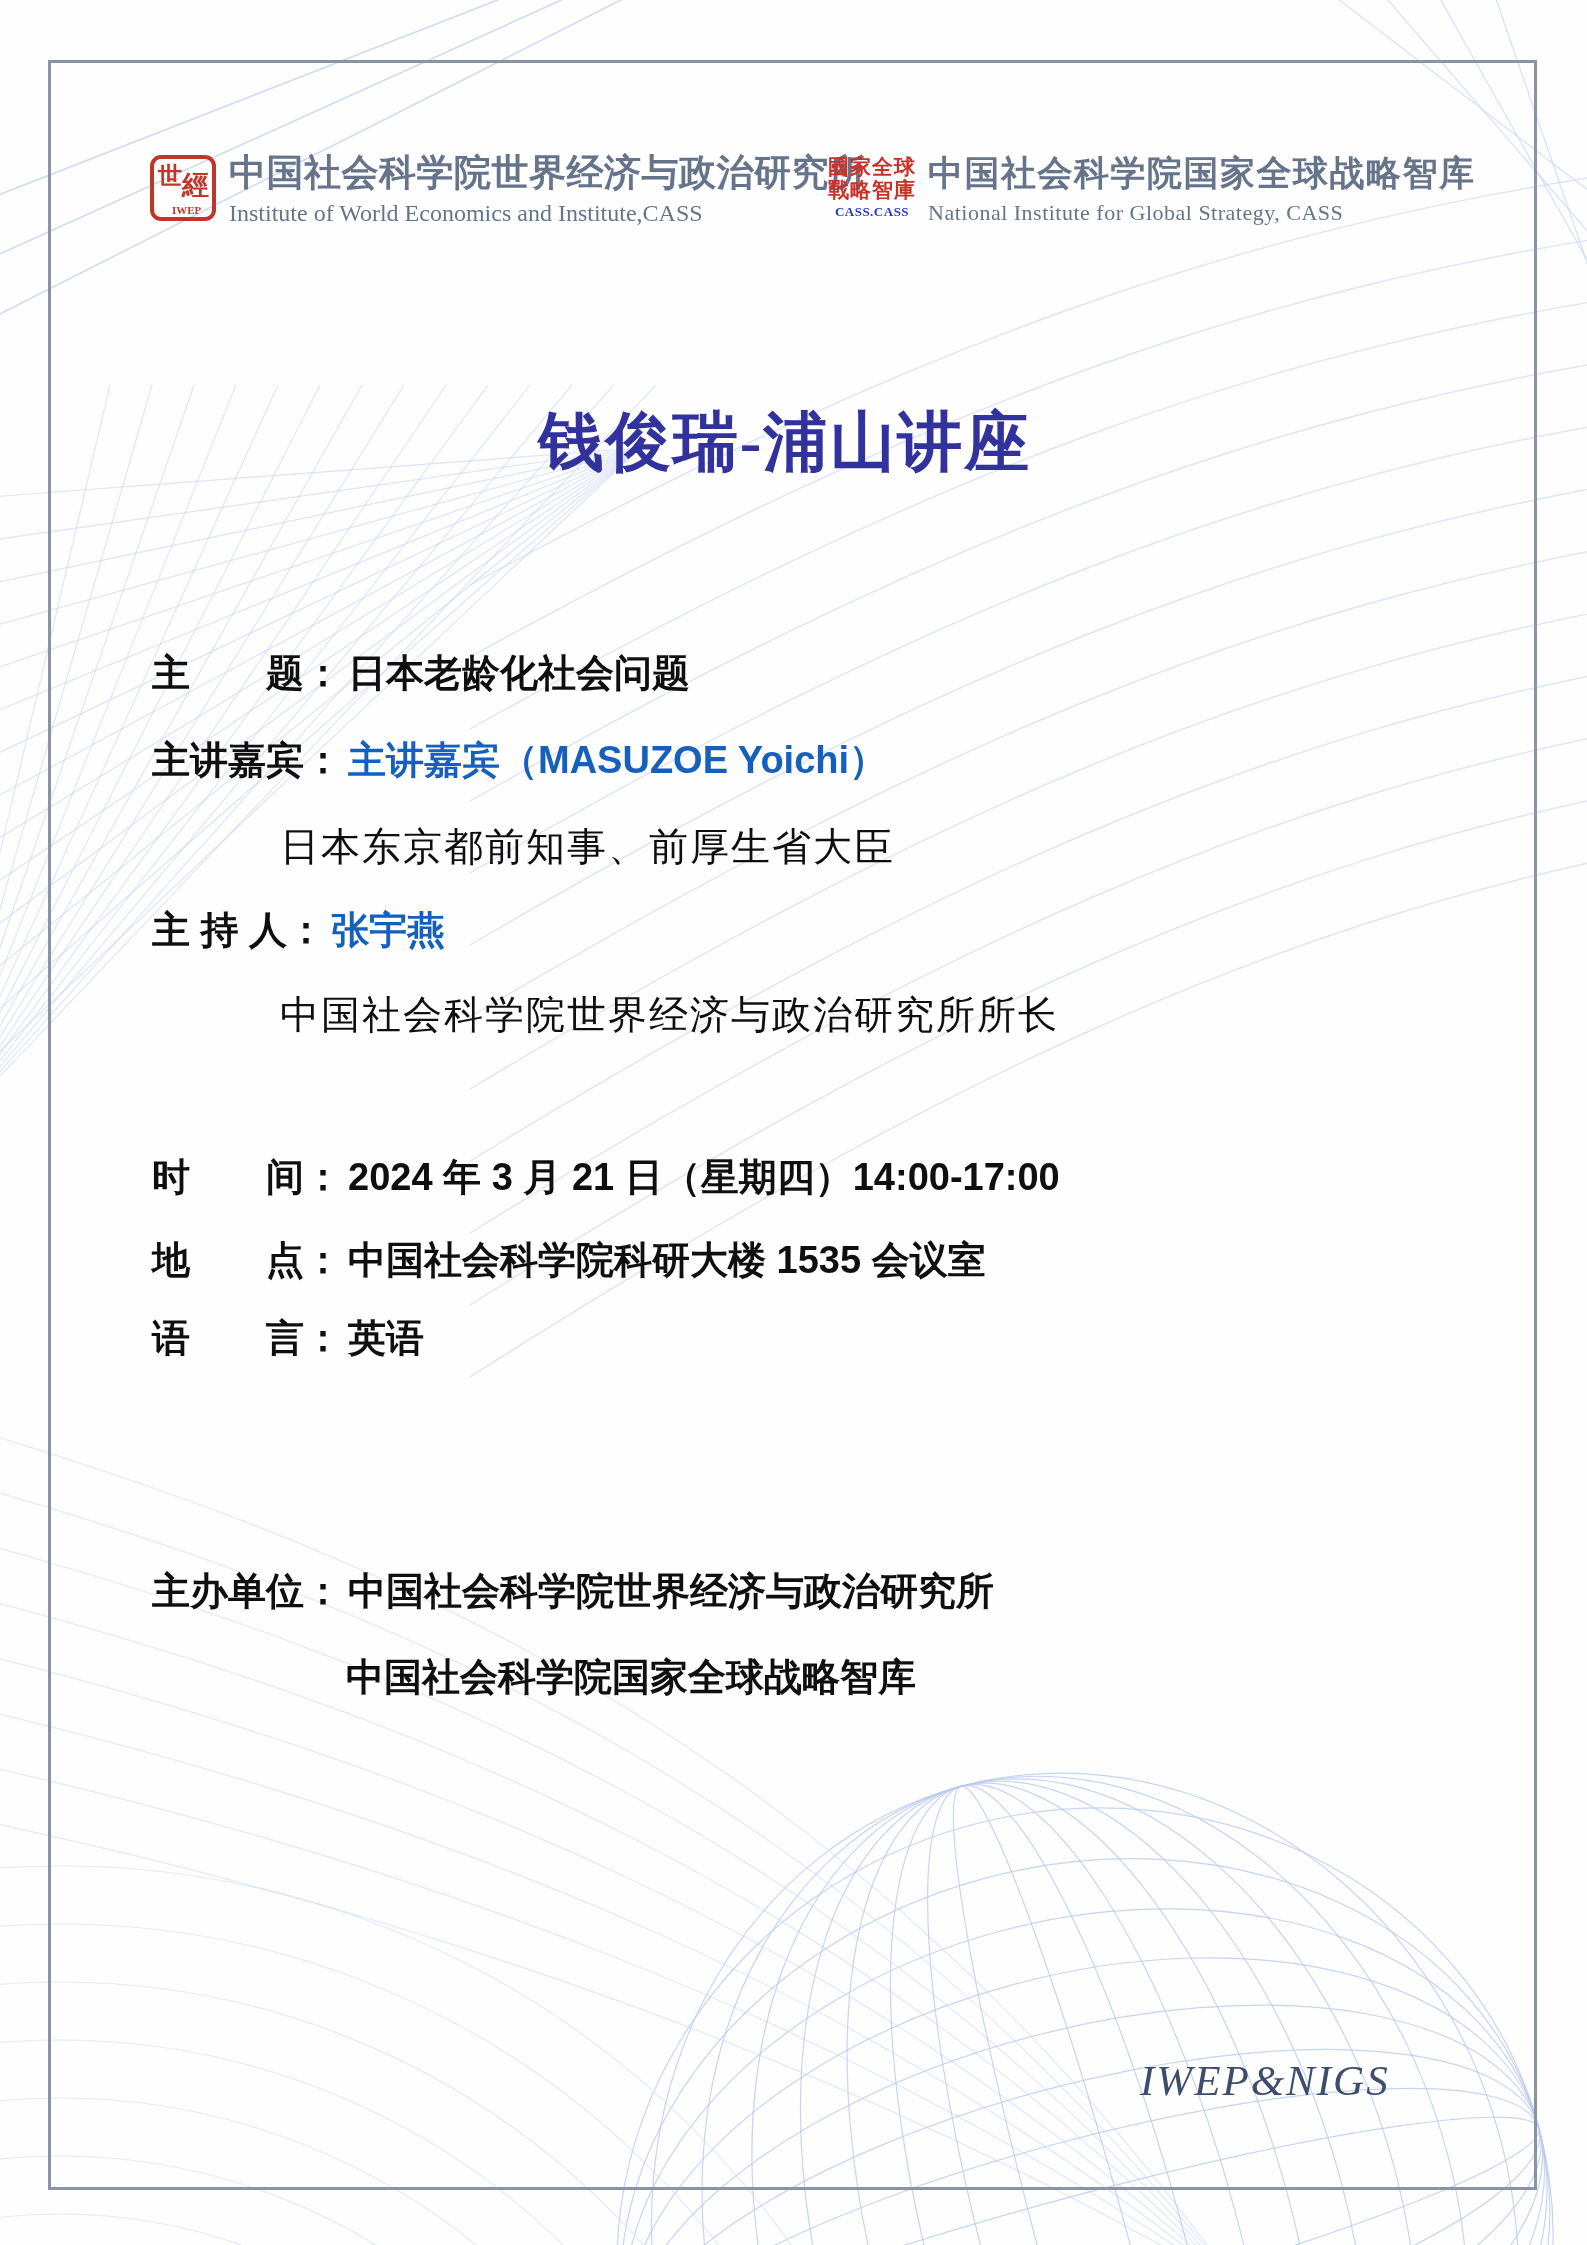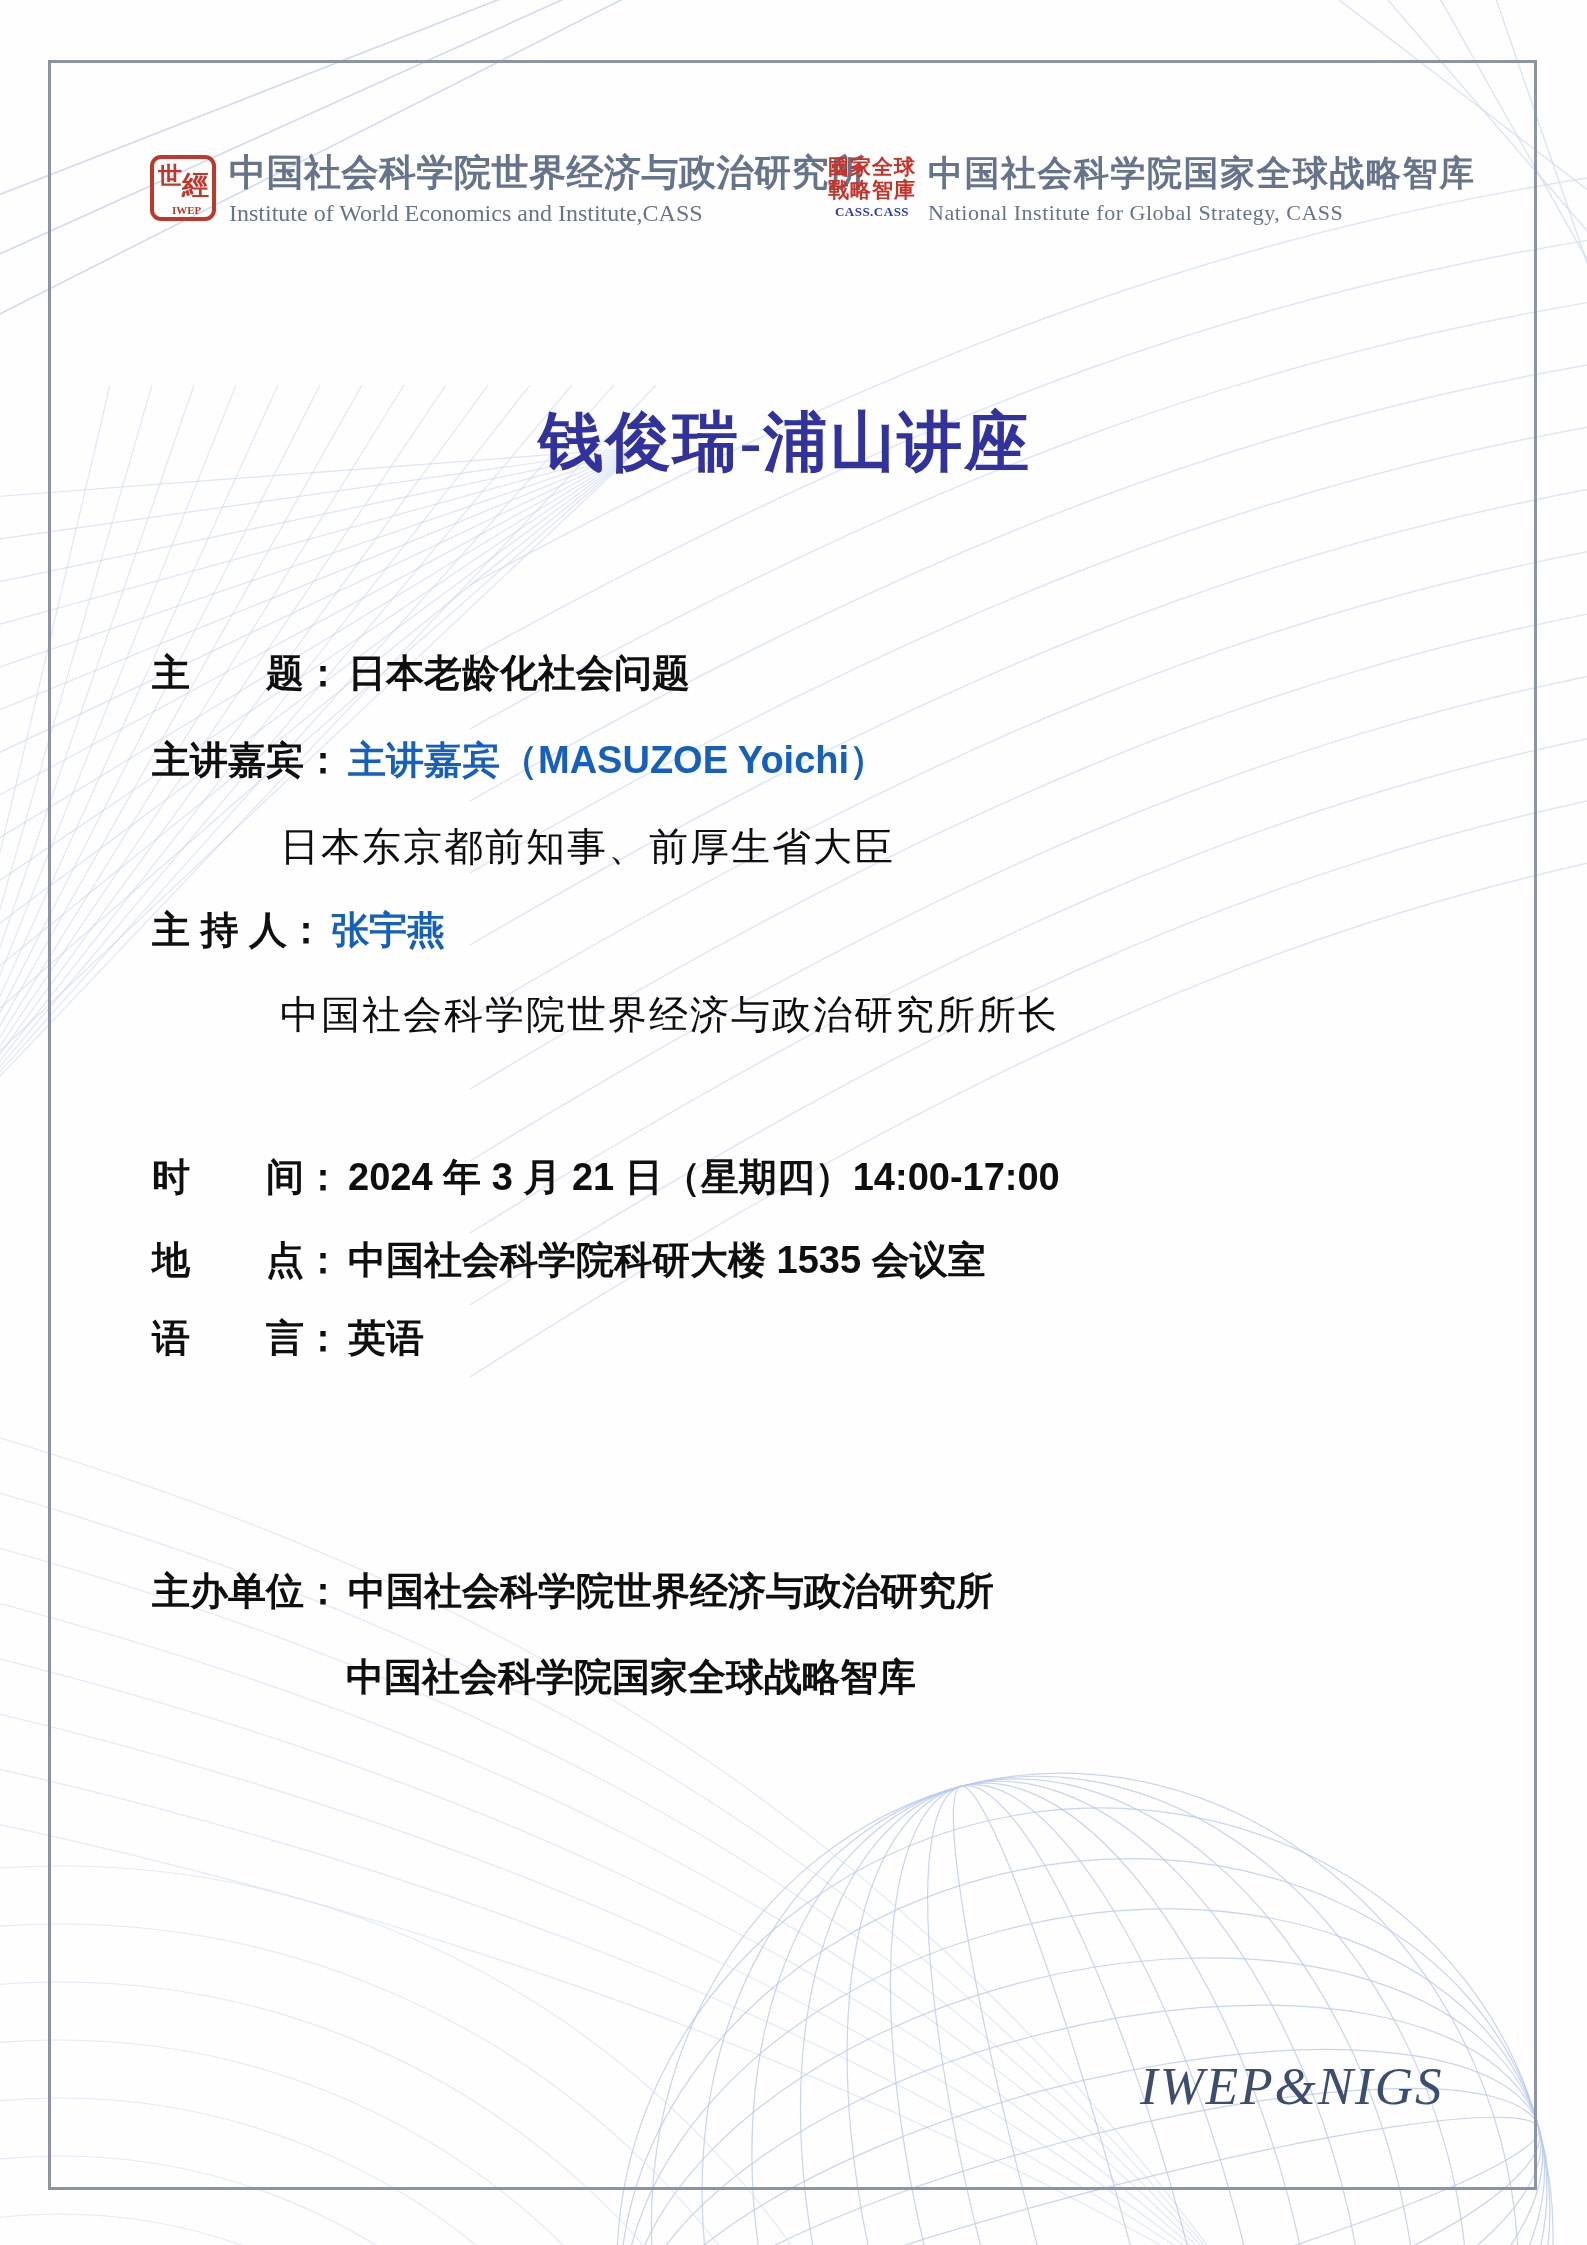--- a/index.html
+++ b/index.html
@@ -53,21 +53,21 @@
   .row .val{font-weight:bold;margin-left:6px;}
   .row .val.blue{color:#1560bd;}
   .row-indent{position:absolute;z-index:2;white-space:nowrap;color:#0f0f10;}
   .kai{left:280px;font-family:"Liberation Serif","DejaVu Serif",serif;
        font-size:39px;font-weight:normal;letter-spacing:2px;}
   .org2{left:346px;font-size:38px;font-weight:bold;}
   
   .watermark{
     position:absolute;left:1140px;top:2056px;z-index:2;
     font-family:"Liberation Serif","DejaVu Serif",serif;font-style:italic;
-    font-size:53px;color:#3d4e6d;letter-spacing:2px;
+    font-size:43px;color:#3d4e6d;letter-spacing:2px;
   }
 </style>
 </head>
 <body>
 
 <div id="page">
 
   <svg id="bg" viewBox="0 0 1587 2245">
       <line x1="-40" y1="210" x2="600" y2="-40" stroke="#c3d1f0" stroke-width="1.6" opacity="0.8" fill="none"></line>
       <line x1="-40" y1="272" x2="650" y2="-40" stroke="#c3d1f0" stroke-width="1.6" opacity="0.8" fill="none"></line>

